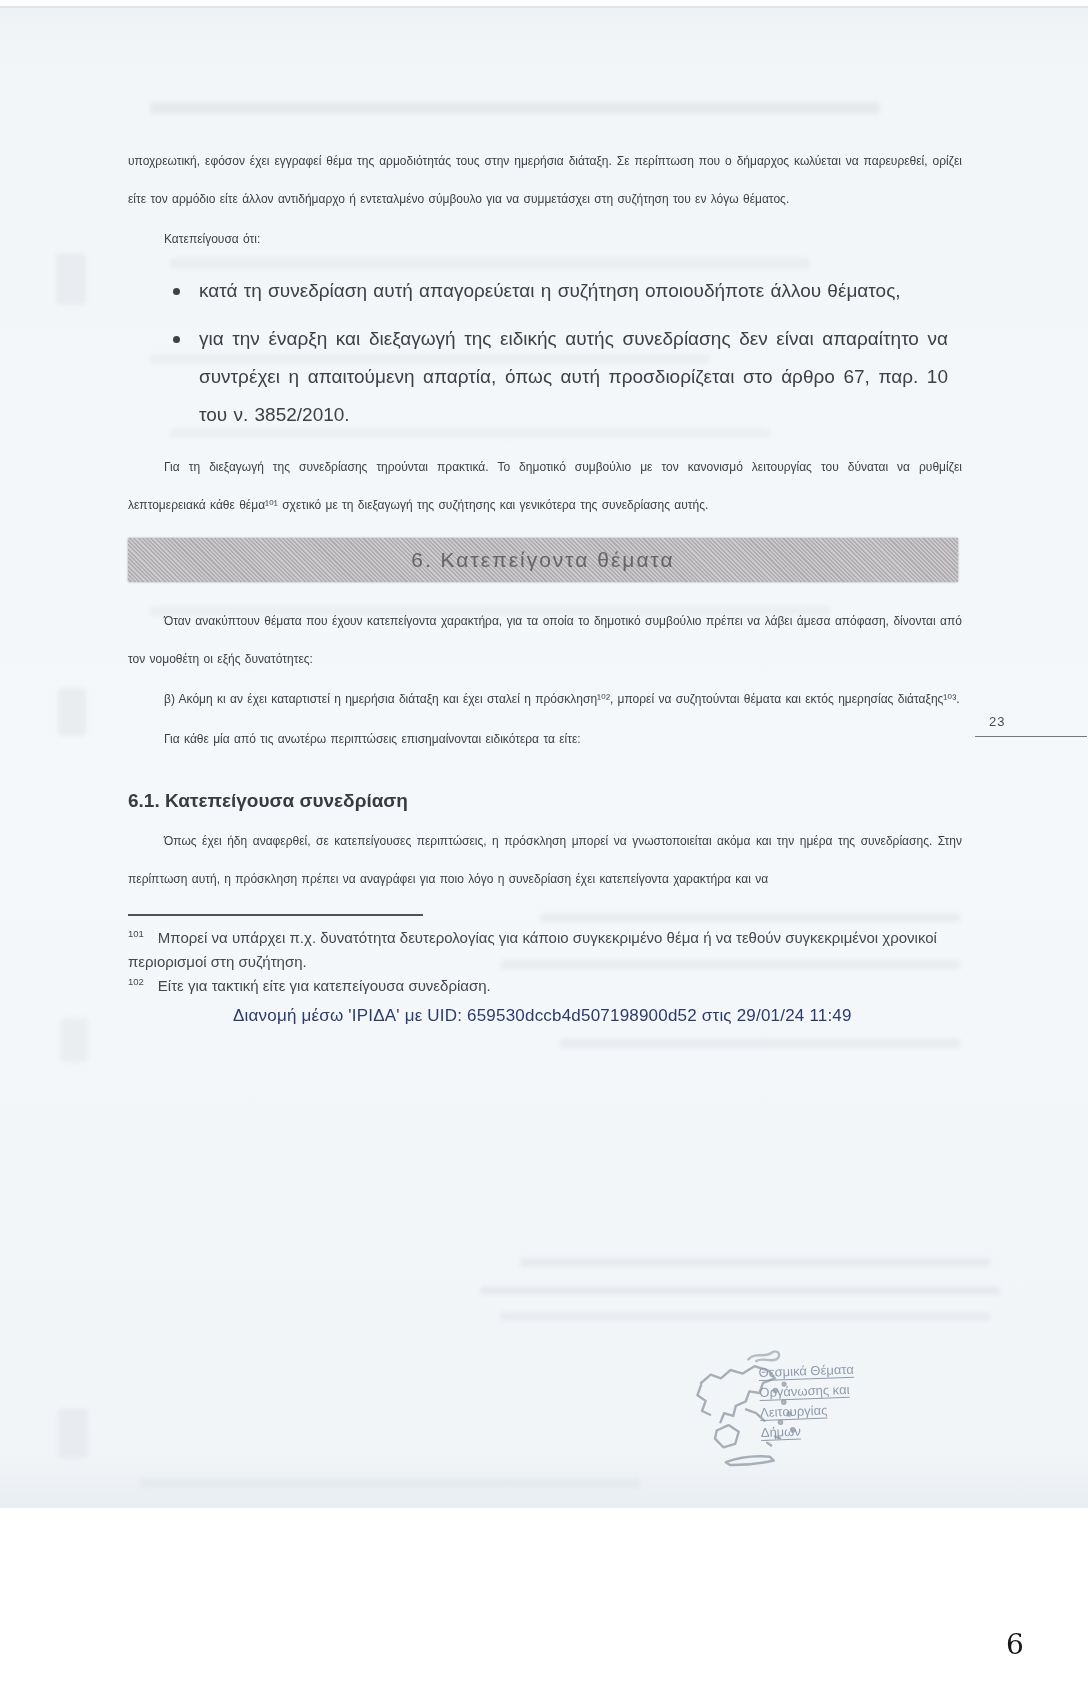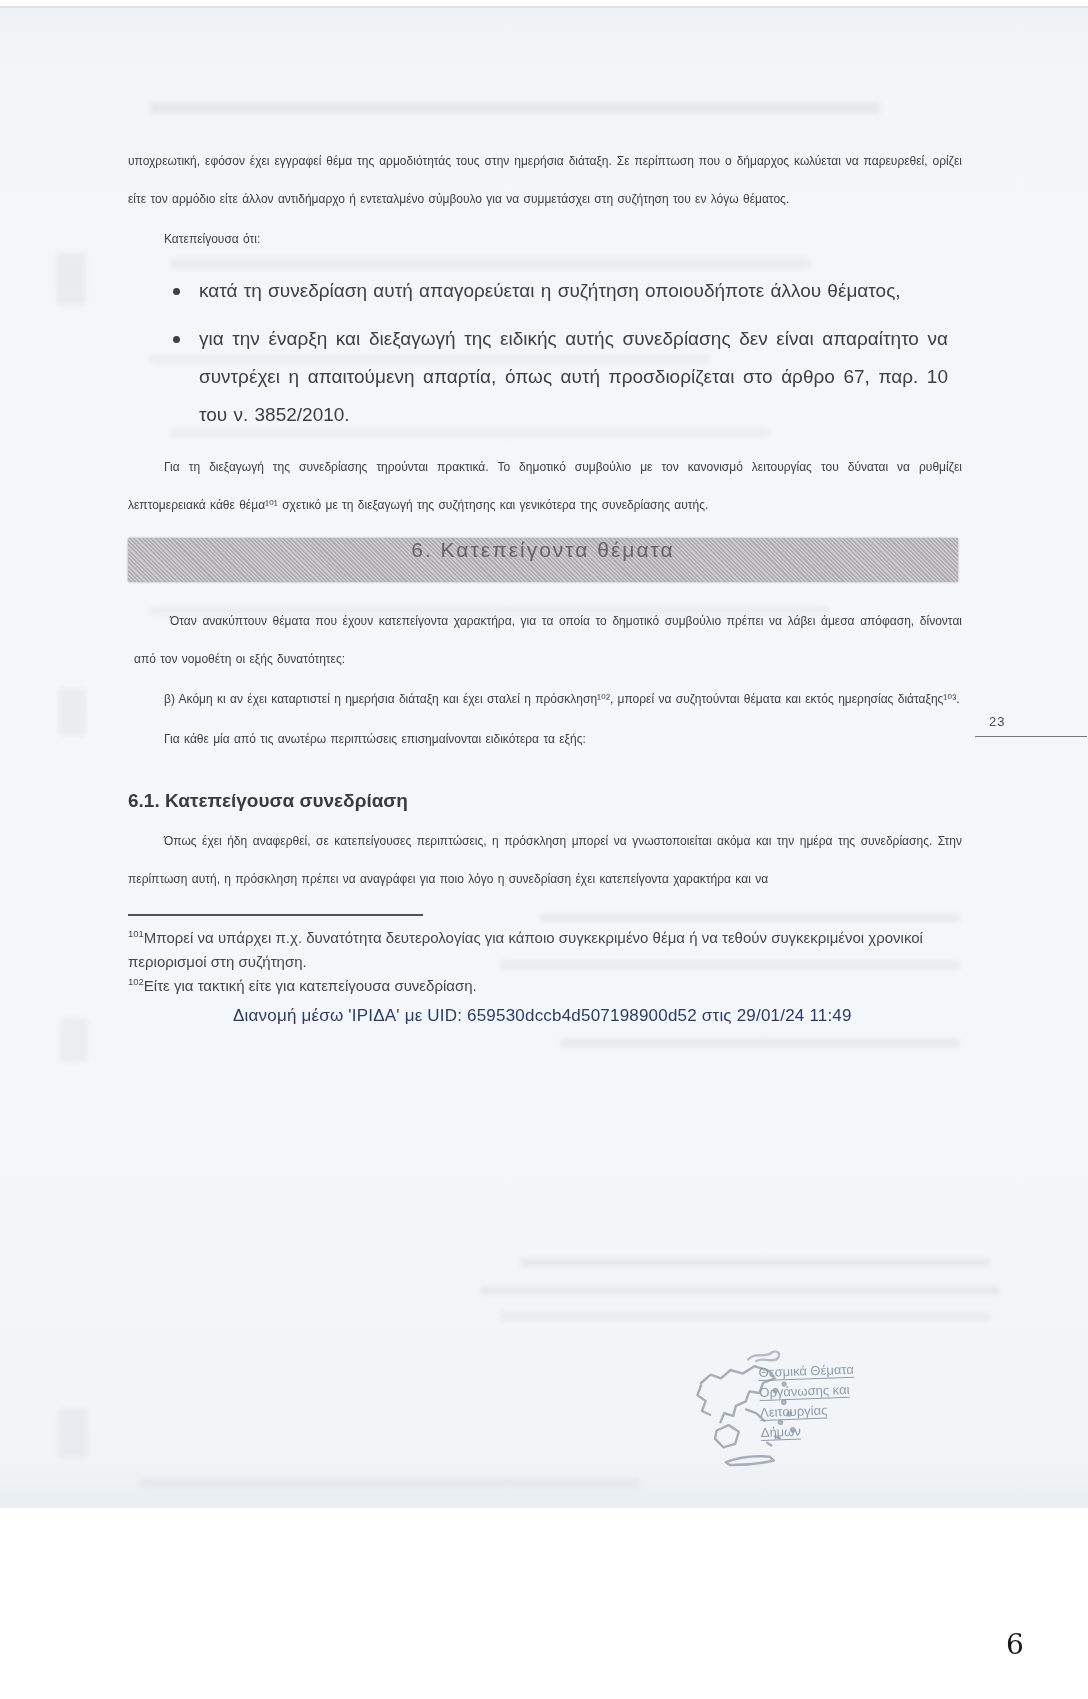--- a/index.html
+++ b/index.html
@@ -30,53 +30,53 @@
   }
   .content{
     position:absolute;left:128px;top:0;width:834px;color:var(--ink);
   }
   .para{
     margin:0;text-align:justify;font-size:12px;line-height:38px;
     word-spacing:1px;
   }
   .indent{text-indent:36px;}
   .mt-134{margin-top:134px;}
-  .mt-20{margin-top:20px;margin-left:6px;}
+  .mt-20{margin-top:20px;}
   .mt-6{margin-top:6px;}
   .mt-2{margin-top:2px;}
   ul.bullet-list{list-style:none;margin:14px;padding:0 0 0 57px;}
   ul.bullet-list li{
     position:relative;margin-top:10px;text-align:justify;
     font-size:19px;line-height:38px;word-spacing:1px;
   }
   ul.bullet-list li::before{
     content:"";position:absolute;left:-26px;top:16px;
     width:7px;height:7px;border-radius:50%;background:var(--ink);
   }
   .heading-band{
     margin-top:14px;height:44px;width:830px;
     background-color:var(--band-bg);
     background-image:repeating-linear-gradient(45deg,rgba(255,255,255,0.28) 0 1.5px,rgba(0,0,0,0.04) 1.5px 3px);
-    display:flex;align-items:flex-start;justify-content:center;
+    display:flex;align-items:center;justify-content:center;
     box-shadow:0 0 2px rgba(90,90,95,.5);
   }
   .heading-band span{
     font-size:21px;letter-spacing:2px;color:var(--band-text);font-weight:500;
   }
   .subheading{
     margin:24px 0 0 0;font-size:19px;line-height:38px;font-weight:700;color:#3a3b41;
   }
   sup{font-size:11px;line-height:0;}
   .fn-sep{
     width:295px;height:0;border-top:2px solid #515156;margin:16px 0 10px 0;
   }
   .footnote{
     margin:0;font-size:15px;line-height:24px;color:#46474d;text-align:left;
   }
-  .footnote sup{font-size:9.5px;margin-right:0;}
+  .footnote sup{font-size:9.5px;margin-right:14px;}
   .distribution{
     margin:8px 0 0 105px;font-size:17px;color:var(--navy);
     letter-spacing:.2px;font-weight:500;
   }
   .margin-ref{
     position:absolute;left:975px;top:706px;width:112px;color:#4b4c52;
   }
   .margin-ref .num{font-size:13px;padding-left:14px;letter-spacing:1px;}
   .margin-ref .rule{margin-top:7px;border-top:1.5px solid #75777c;width:112px;}
   .stamp{
@@ -132,21 +132,21 @@
 
     <div class="heading-band">
       <span>6. Κατεπείγοντα θέματα</span>
     </div>
 
     <p class="para indent mt-20">Όταν ανακύπτουν θέματα που έχουν κατεπείγοντα χαρακτήρα, για τα οποία το δημοτικό συμβούλιο πρέπει να λάβει άμεσα απόφαση, δίνονται από τον νομοθέτη οι εξής δυνατότητες:</p>
 
 
     <p class="para indent mt-2">β) Ακόμη κι αν έχει καταρτιστεί η ημερήσια διάταξη και έχει σταλεί η πρόσκληση¹⁰², μπορεί να συζητούνται θέματα και εκτός ημερησίας διάταξης¹⁰³.</p>
 
-    <p class="para indent mt-2">Για κάθε μία από τις ανωτέρω περιπτώσεις επισημαίνονται ειδικότερα τα εξής:</p>
+    <p class="para indent mt-2">Για κάθε μία από τις ανωτέρω περιπτώσεις επισημαίνονται ειδικότερα τα είτε:</p>
 
     <h3 class="subheading">6.1. Κατεπείγουσα συνεδρίαση</h3>
 
     <p class="para indent mt-2">Όπως έχει ήδη αναφερθεί, σε κατεπείγουσες περιπτώσεις, η πρόσκληση μπορεί να γνωστοποιείται ακόμα και την ημέρα της συνεδρίασης. Στην περίπτωση αυτή, η πρόσκληση πρέπει να αναγράφει για ποιο λόγο η συνεδρίαση έχει κατεπείγοντα χαρακτήρα και να</p>
 
     <div class="fn-sep"></div>
 
     <p class="footnote"><sup>101</sup><span>Μπορεί να υπάρχει π.χ. δυνατότητα δευτερολογίας για κάποιο συγκεκριμένο θέμα ή να τεθούν συγκεκριμένοι χρονικοί περιορισμοί στη συζήτηση.</span></p>
     <p class="footnote"><sup>102</sup><span>Είτε για τακτική είτε για κατεπείγουσα συνεδρίαση.</span></p>
 

